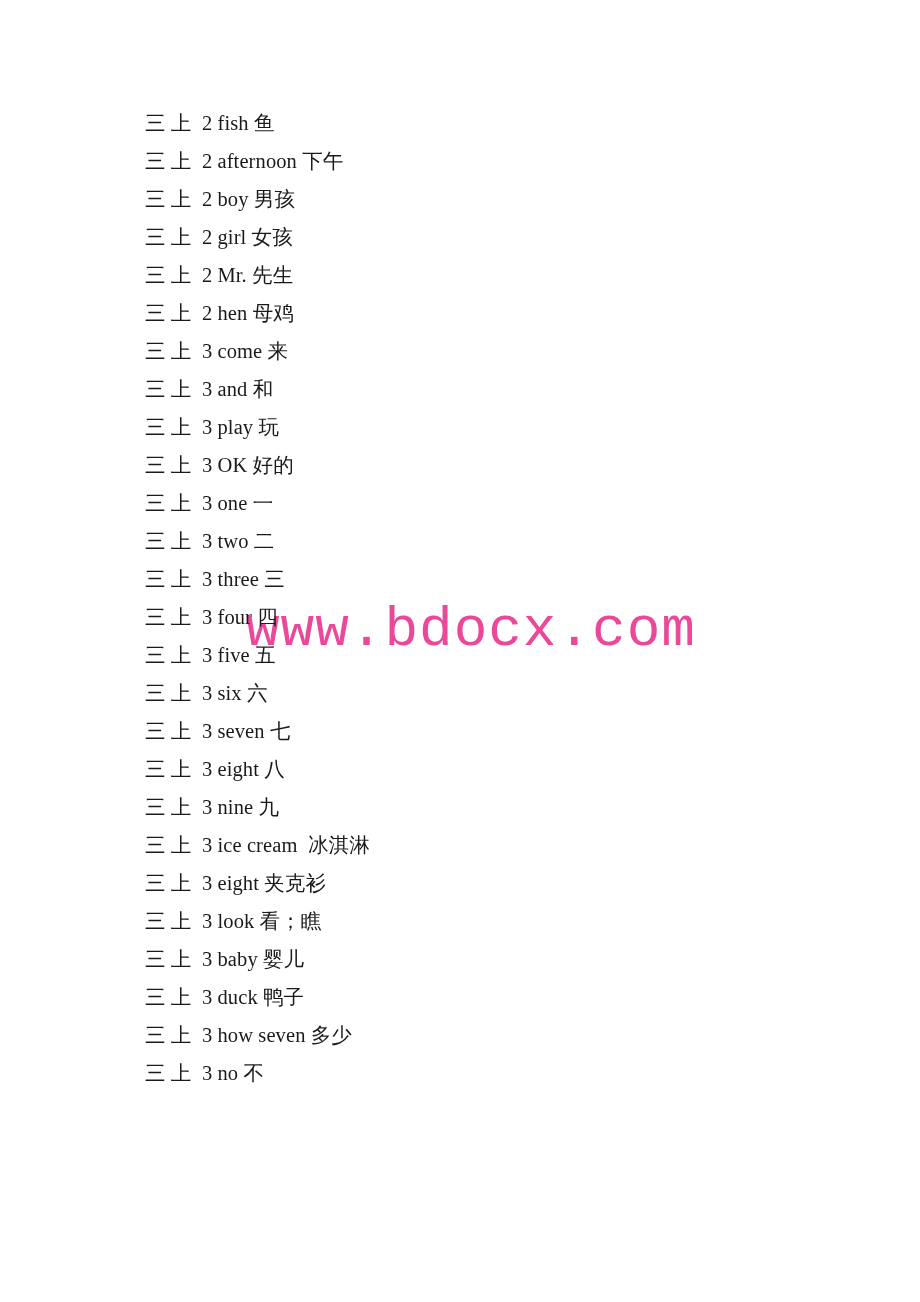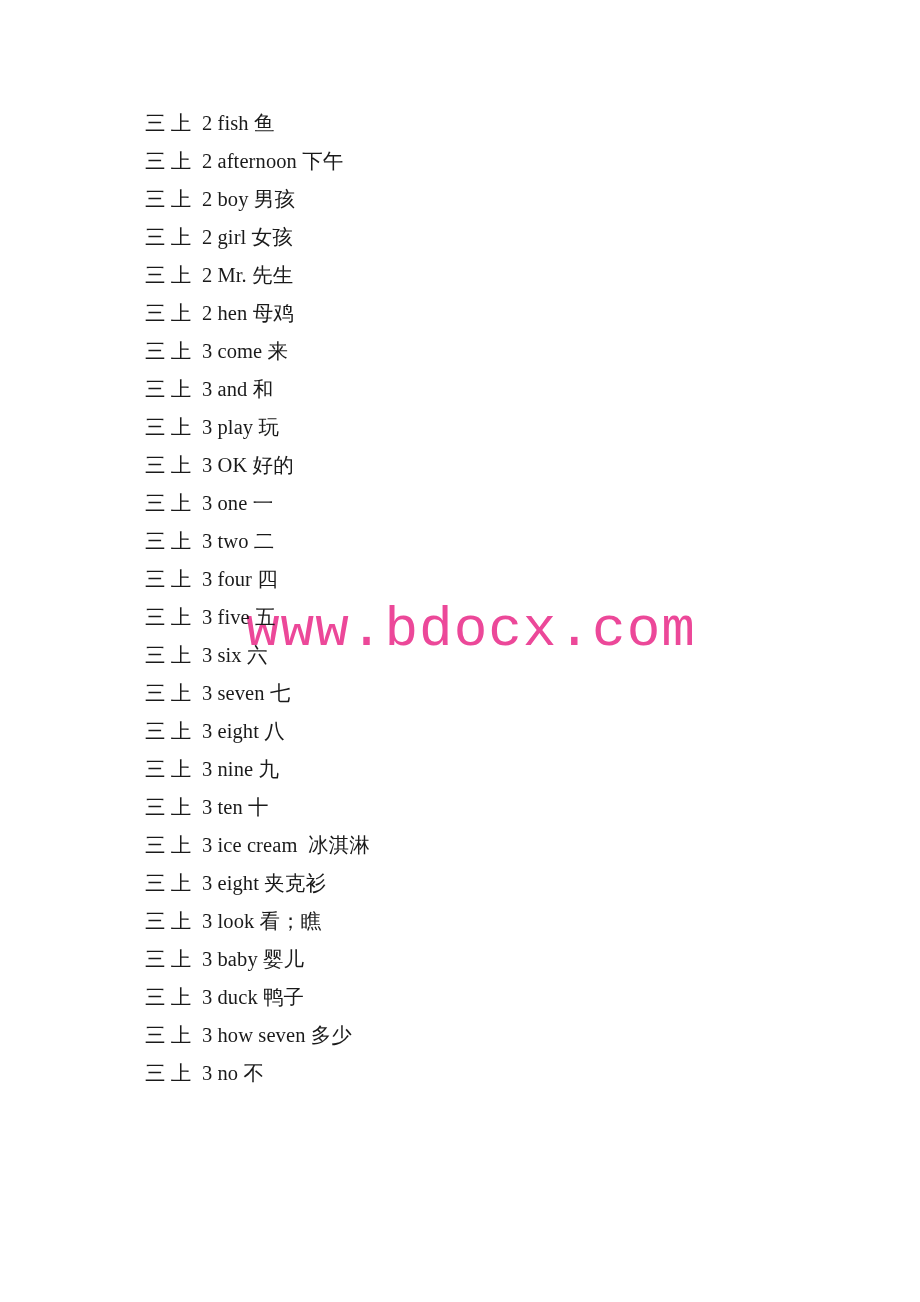--- a/index.html
+++ b/index.html
@@ -74,27 +74,27 @@
       <div class="vocab-line"><span class="grade-col">三 上</span>&nbsp;&nbsp;<span class="unit-col">2</span> <span class="en-col">boy</span><span class="gap-col"> </span><span class="zh-col">男孩</span></div>
       <div class="vocab-line"><span class="grade-col">三 上</span>&nbsp;&nbsp;<span class="unit-col">2</span> <span class="en-col">girl</span><span class="gap-col"> </span><span class="zh-col">女孩</span></div>
       <div class="vocab-line"><span class="grade-col">三 上</span>&nbsp;&nbsp;<span class="unit-col">2</span> <span class="en-col">Mr.</span><span class="gap-col"> </span><span class="zh-col">先生</span></div>
       <div class="vocab-line"><span class="grade-col">三 上</span>&nbsp;&nbsp;<span class="unit-col">2</span> <span class="en-col">hen</span><span class="gap-col"> </span><span class="zh-col">母鸡</span></div>
       <div class="vocab-line"><span class="grade-col">三 上</span>&nbsp;&nbsp;<span class="unit-col">3</span> <span class="en-col">come</span><span class="gap-col"> </span><span class="zh-col">来</span></div>
       <div class="vocab-line"><span class="grade-col">三 上</span>&nbsp;&nbsp;<span class="unit-col">3</span> <span class="en-col">and</span><span class="gap-col"> </span><span class="zh-col">和</span></div>
       <div class="vocab-line"><span class="grade-col">三 上</span>&nbsp;&nbsp;<span class="unit-col">3</span> <span class="en-col">play</span><span class="gap-col"> </span><span class="zh-col">玩</span></div>
       <div class="vocab-line"><span class="grade-col">三 上</span>&nbsp;&nbsp;<span class="unit-col">3</span> <span class="en-col">OK</span><span class="gap-col"> </span><span class="zh-col">好的</span></div>
       <div class="vocab-line"><span class="grade-col">三 上</span>&nbsp;&nbsp;<span class="unit-col">3</span> <span class="en-col">one</span><span class="gap-col"> </span><span class="zh-col">一</span></div>
       <div class="vocab-line"><span class="grade-col">三 上</span>&nbsp;&nbsp;<span class="unit-col">3</span> <span class="en-col">two</span><span class="gap-col"> </span><span class="zh-col">二</span></div>
+      <div class="vocab-line"><span class="grade-col">三 上</span>&nbsp;&nbsp;<span class="unit-col">3</span> <span class="en-col">three</span><span class="gap-col"> </span><span class="zh-col">三</span></div>
       <div class="vocab-line"><span class="grade-col">三 上</span>&nbsp;&nbsp;<span class="unit-col">3</span> <span class="en-col">four</span><span class="gap-col"> </span><span class="zh-col">四</span></div>
       <div class="vocab-line"><span class="grade-col">三 上</span>&nbsp;&nbsp;<span class="unit-col">3</span> <span class="en-col">five</span><span class="gap-col"> </span><span class="zh-col">五</span></div>
       <div class="vocab-line"><span class="grade-col">三 上</span>&nbsp;&nbsp;<span class="unit-col">3</span> <span class="en-col">six</span><span class="gap-col"> </span><span class="zh-col">六</span></div>
       <div class="vocab-line"><span class="grade-col">三 上</span>&nbsp;&nbsp;<span class="unit-col">3</span> <span class="en-col">seven</span><span class="gap-col"> </span><span class="zh-col">七</span></div>
       <div class="vocab-line"><span class="grade-col">三 上</span>&nbsp;&nbsp;<span class="unit-col">3</span> <span class="en-col">eight</span><span class="gap-col"> </span><span class="zh-col">八</span></div>
       <div class="vocab-line"><span class="grade-col">三 上</span>&nbsp;&nbsp;<span class="unit-col">3</span> <span class="en-col">nine</span><span class="gap-col"> </span><span class="zh-col">九</span></div>
-      <div class="vocab-line"><span class="grade-col">三 上</span>&nbsp;&nbsp;<span class="unit-col">3</span> <span class="en-col">ten</span><span class="gap-col"> </span><span class="zh-col">十</span></div>
       <div class="vocab-line"><span class="grade-col">三 上</span>&nbsp;&nbsp;<span class="unit-col">3</span> <span class="en-col">ice cream</span><span class="gap-col">  </span><span class="zh-col">冰淇淋</span></div>
       <div class="vocab-line"><span class="grade-col">三 上</span>&nbsp;&nbsp;<span class="unit-col">3</span> <span class="en-col">eight</span><span class="gap-col"> </span><span class="zh-col">夹克衫</span></div>
       <div class="vocab-line"><span class="grade-col">三 上</span>&nbsp;&nbsp;<span class="unit-col">3</span> <span class="en-col">look</span><span class="gap-col"> </span><span class="zh-col">看；瞧</span></div>
       <div class="vocab-line"><span class="grade-col">三 上</span>&nbsp;&nbsp;<span class="unit-col">3</span> <span class="en-col">baby</span><span class="gap-col"> </span><span class="zh-col">婴儿</span></div>
       <div class="vocab-line"><span class="grade-col">三 上</span>&nbsp;&nbsp;<span class="unit-col">3</span> <span class="en-col">duck</span><span class="gap-col"> </span><span class="zh-col">鸭子</span></div>
       <div class="vocab-line"><span class="grade-col">三 上</span>&nbsp;&nbsp;<span class="unit-col">3</span> <span class="en-col">how seven</span><span class="gap-col"> </span><span class="zh-col">多少</span></div>
       <div class="vocab-line"><span class="grade-col">三 上</span>&nbsp;&nbsp;<span class="unit-col">3</span> <span class="en-col">no</span><span class="gap-col"> </span><span class="zh-col">不</span></div>
     </div>
 
 </div>

